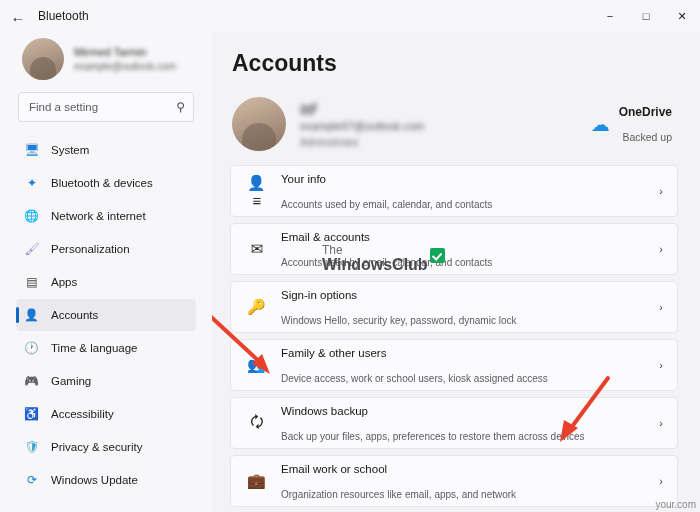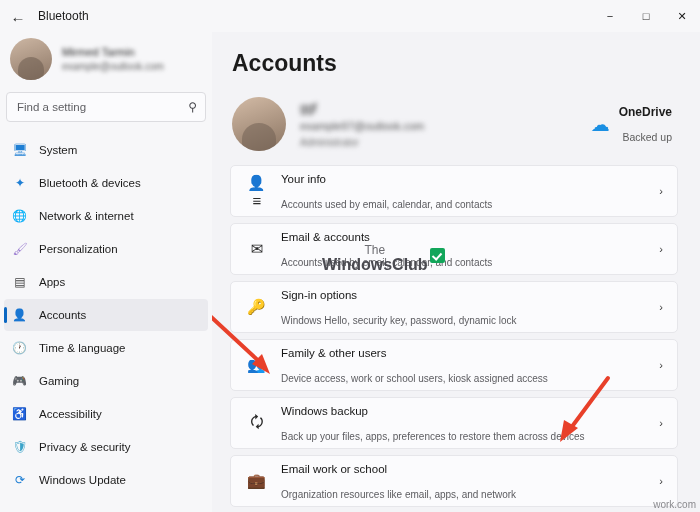--- a/index.html
+++ b/index.html
@@ -67,21 +67,21 @@
     flex: 1 1 auto;
     min-height: 0;
   }
   
   .sidebar {
     width: 212px;
     flex: 0 0 212px;
     background: #f7f7f9;
     display: flex;
     flex-direction: column;
-    padding: 0 4px;
+    padding: 0 16px;
     box-sizing: border-box;
   }
   .profile {
     display: flex;
     align-items: center;
     padding: 6px 6px 10px 6px;
     gap: 10px;
   }
   .avatar {
     width: 42px;
@@ -280,21 +280,20 @@
   
   .watermark {
     position: absolute;
     left: 110px;
     top: 212px;
     display: flex;
     flex-direction: column;
     line-height: 1.05;
     pointer-events: none;
     color: #6d6d72;
-    text-align: center;
   }
   .wm1 { font-size: 12px; }
   .wm2 { font-size: 16px; font-weight: bold; color: #4a4a50; }
   .wm-badge {
     position: absolute;
     left: 108px;
     top: 4px;
     width: 15px;
     height: 15px;
     background: #12a65a;
@@ -489,14 +488,14 @@
         <line x1="18" y1="10" x2="74" y2="62" stroke="#e8402a" stroke-width="4" stroke-linecap="round"></line>
         <polygon points="80,70 62,60 72,50" fill="#e8402a"></polygon>
       </svg>
       <svg class="arrow" style="left:330px; top:336px;" width="110" height="90" viewBox="0 0 110 90">
         <line x1="66" y1="10" x2="26" y2="64" stroke="#e8402a" stroke-width="4" stroke-linecap="round"></line>
         <polygon points="18,74 22,52 36,60" fill="#e8402a"></polygon>
       </svg>
     </div>
   </div>
 
-  <div class="corner-tag">work.com</div>
+  <div class="corner-tag">your.com</div>
 </div>
 
 </body></html>

